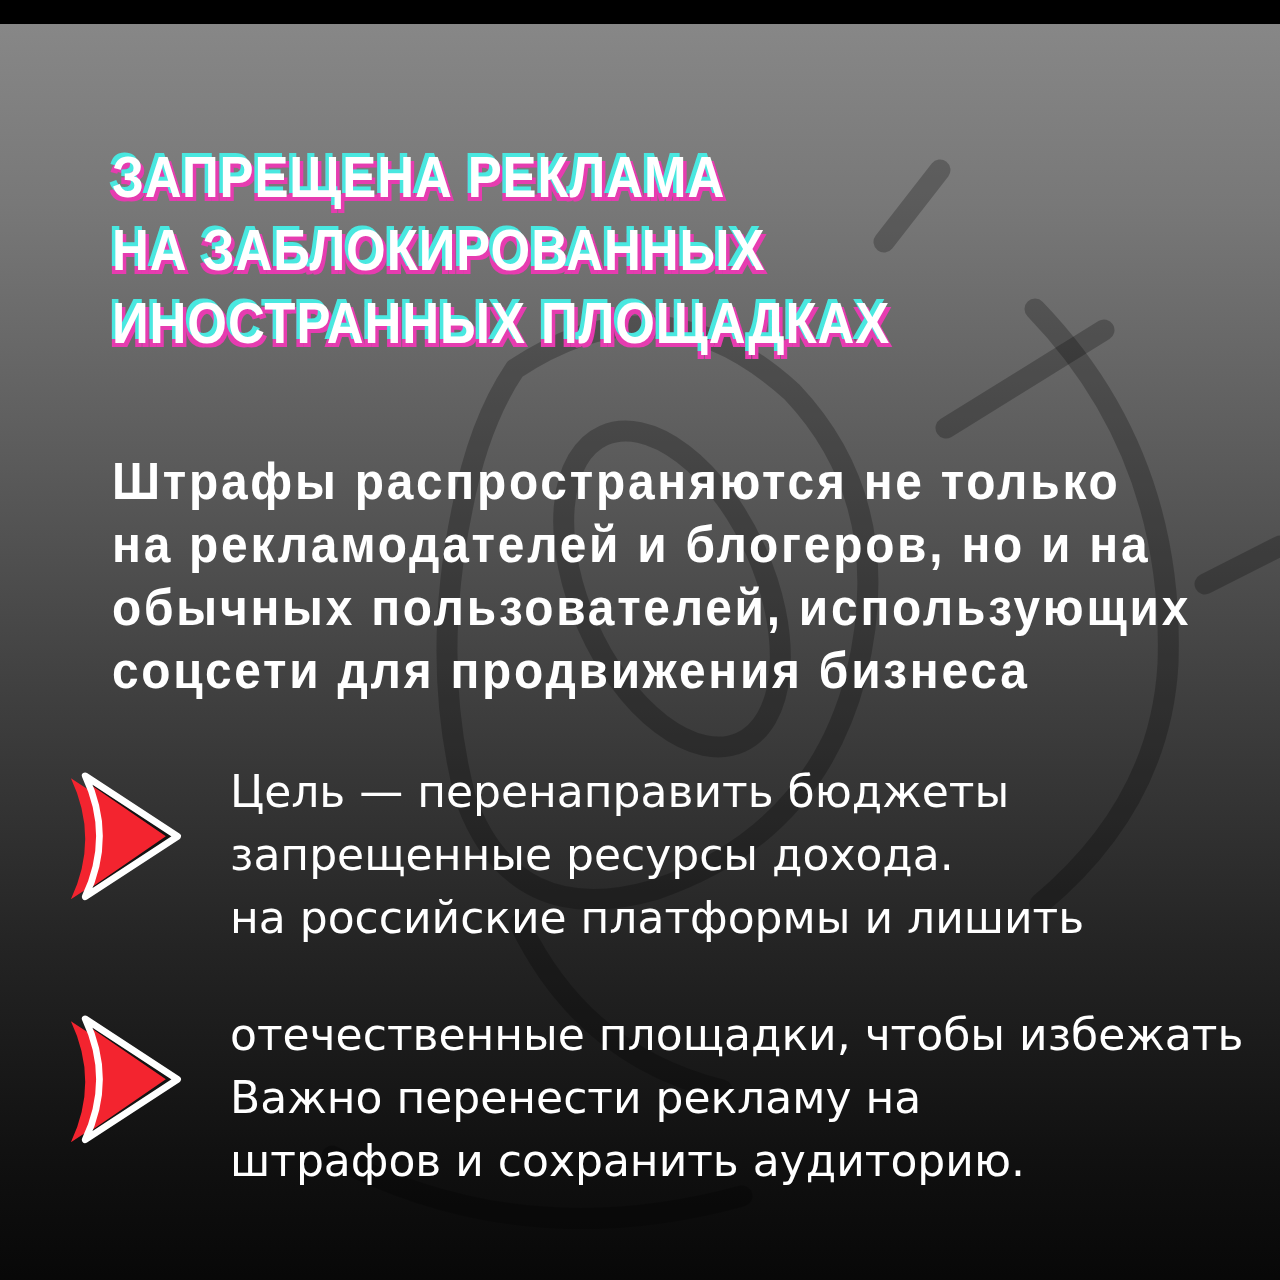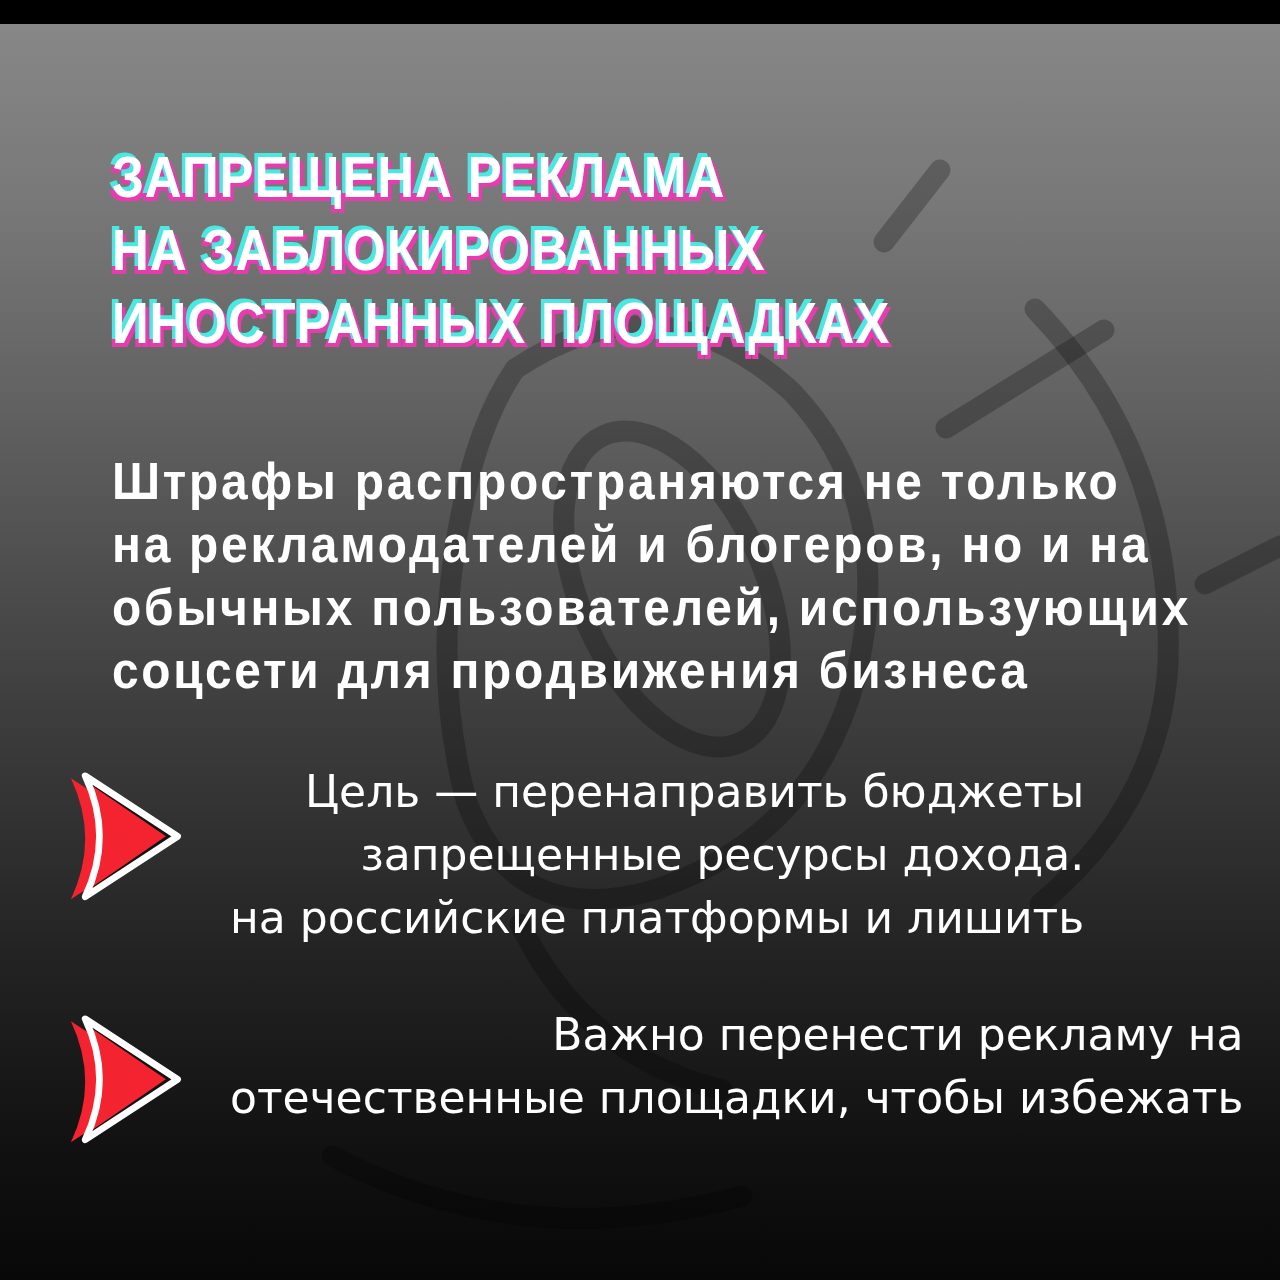--- a/index.html
+++ b/index.html
@@ -48,21 +48,21 @@
   }
   .bullet-1{top:736px;}
   .bullet-2{top:979px;}
   .arrow{width:126px;height:144px;margin-top:6px;flex:0 0 auto;}
   .btext{
     margin-left:44px;
     font-family:"DejaVu Sans", sans-serif;
     font-size:44px;line-height:63px;font-weight:400;
     color:var(--text,#fff);white-space:nowrap;
   }
-  .btext span{display:block;text-align:right;}
+  .btext span{display:block;}
 </style>
 </head>
 <body>
 
 <div class="card">
 
   <svg class="watermark" viewBox="0 0 1280 1280" aria-hidden="true">
     <path d="M884 218 L940 146"></path>
     <path d="M946 404 L1104 306"></path>
     <path d="M1205 560 L1280 522"></path>
@@ -101,18 +101,19 @@
   </div>
 
   <div class="bullet bullet-2">
     <svg class="arrow" viewBox="0 0 150 160" aria-hidden="true">
       <path d="M30 6 L140 78 L30 150 Q64 78 30 6 Z" transform="translate(-17 3)" fill="var(--arrow-red,#F3242F)"></path>
       <path d="M30 6 L140 78 L30 150 Q64 78 30 6 Z" fill="var(--arrow-shadow,#131313)"></path>
       <path d="M30 12 L126 78 L30 144 Q62 78 30 12 Z" fill="var(--arrow-red,#F3242F)"></path>
       <path d="M30 6 L140 78 L30 150 Q64 78 30 6 Z" fill="none" stroke="#fff" stroke-width="8" stroke-linejoin="round"></path>
     </svg>
     <div class="btext">
+      <span>отечественные площадки, чтобы избежать</span>
       <span>Важно перенести рекламу на</span>
-      <span>отечественные площадки, чтобы избежать</span>
+      <span>штрафов и сохранить аудиторию.</span>
     </div>
   </div>
 
 </div>
 
 </body></html>

